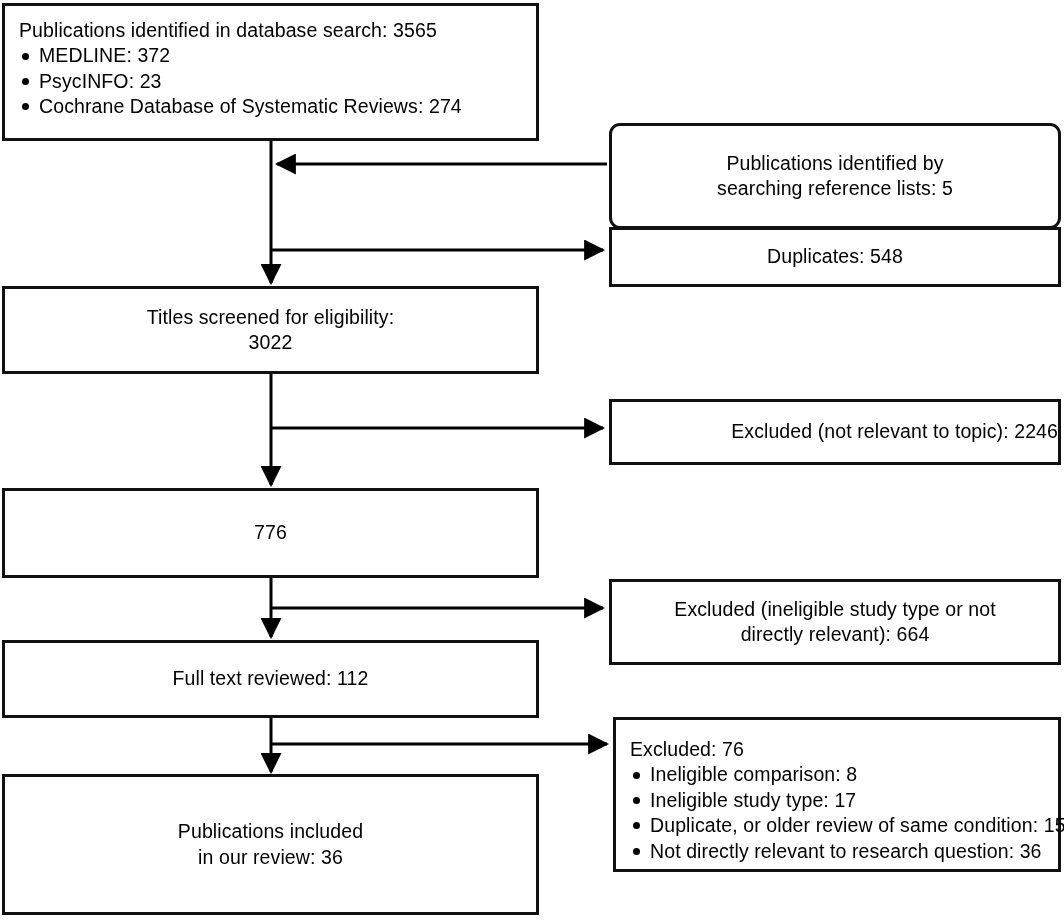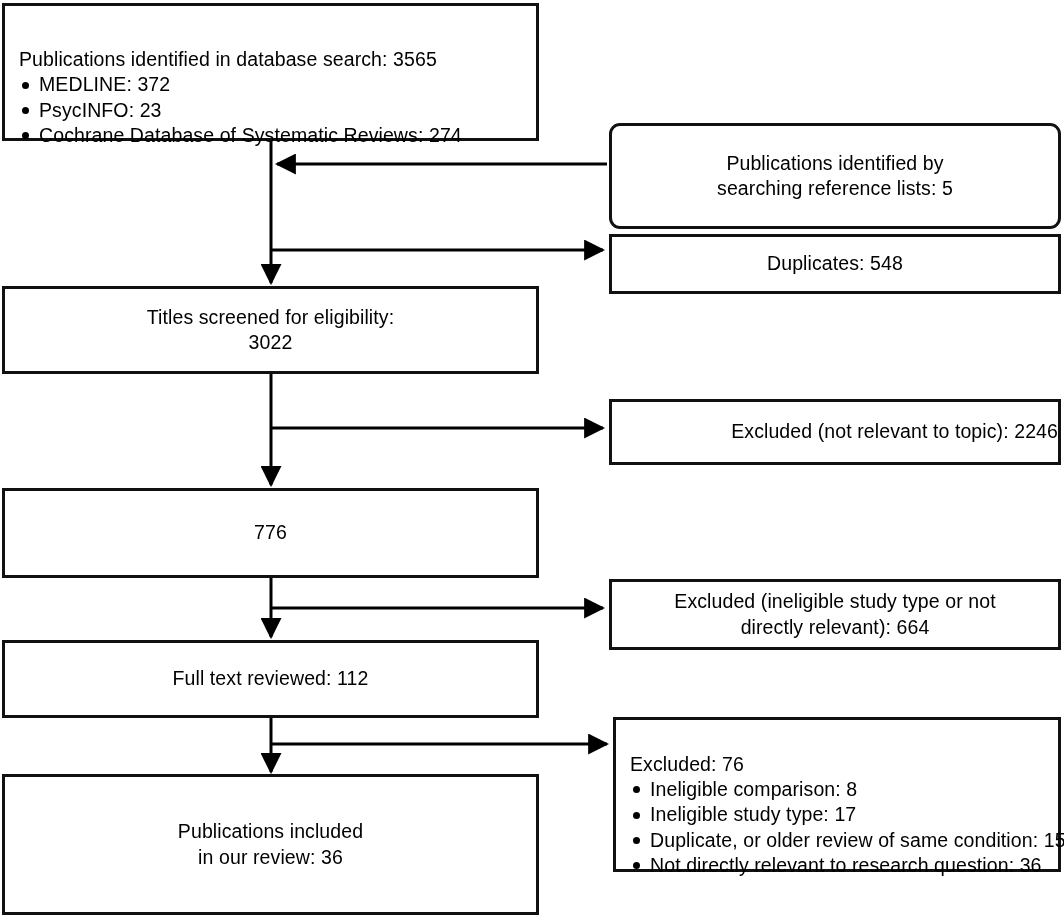--- a/index.html
+++ b/index.html
@@ -37,21 +37,20 @@
   .box.listbox {
     align-items: flex-start;
     justify-content: flex-start;
     text-align: left;
   }
   .box-inner {
     width: 100%;
   }
   .listbox .box-inner {
     padding: 12px 4px 0 14px;
-    margin-top: 29px;
   }
   .lead-line {
     display: block;
     white-space: nowrap;
   }
   ul.bullets {
     list-style: none;
     margin: 0;
     padding: 0;
   }
@@ -155,33 +154,33 @@
     </div>
   </div>
 
   <div class="box centered" style="left:609px; top:123px; width:452px; height:106px;border-radius:11px;">
     <div class="box-inner">
       <span class="lead-line">Publications identified by</span>
       <span class="lead-line">searching reference lists: 5</span>
     </div>
   </div>
 
-  <div class="box centered" style="left:609px; top:227px; width:452px; height:60px;margin-top:7px;">
+  <div class="box centered" style="left:609px; top:227px; width:452px; height:60px;">
     <div class="box-inner">
       <span class="lead-line">Duplicates: 548</span>
     </div>
   </div>
 
   <div class="box centered" style="left:609px; top:399px; width:452px; height:66px;text-align:right;">
     <div class="box-inner">
       <span class="lead-line">Excluded (not relevant to topic): 2246</span>
     </div>
   </div>
 
-  <div class="box centered" style="left:609px; top:579px; width:452px; height:71px;">
+  <div class="box centered" style="left:609px; top:579px; width:452px; height:86px;">
     <div class="box-inner">
       <span class="lead-line">Excluded (ineligible study type or not</span>
       <span class="lead-line">directly relevant): 664</span>
     </div>
   </div>
 
   <div class="box listbox" style="left:613px; top:717px; width:448px; height:155px;align-items:center;">
     <div class="box-inner">
       <span class="lead-line">Excluded: 76</span>
       <ul class="bullets">

